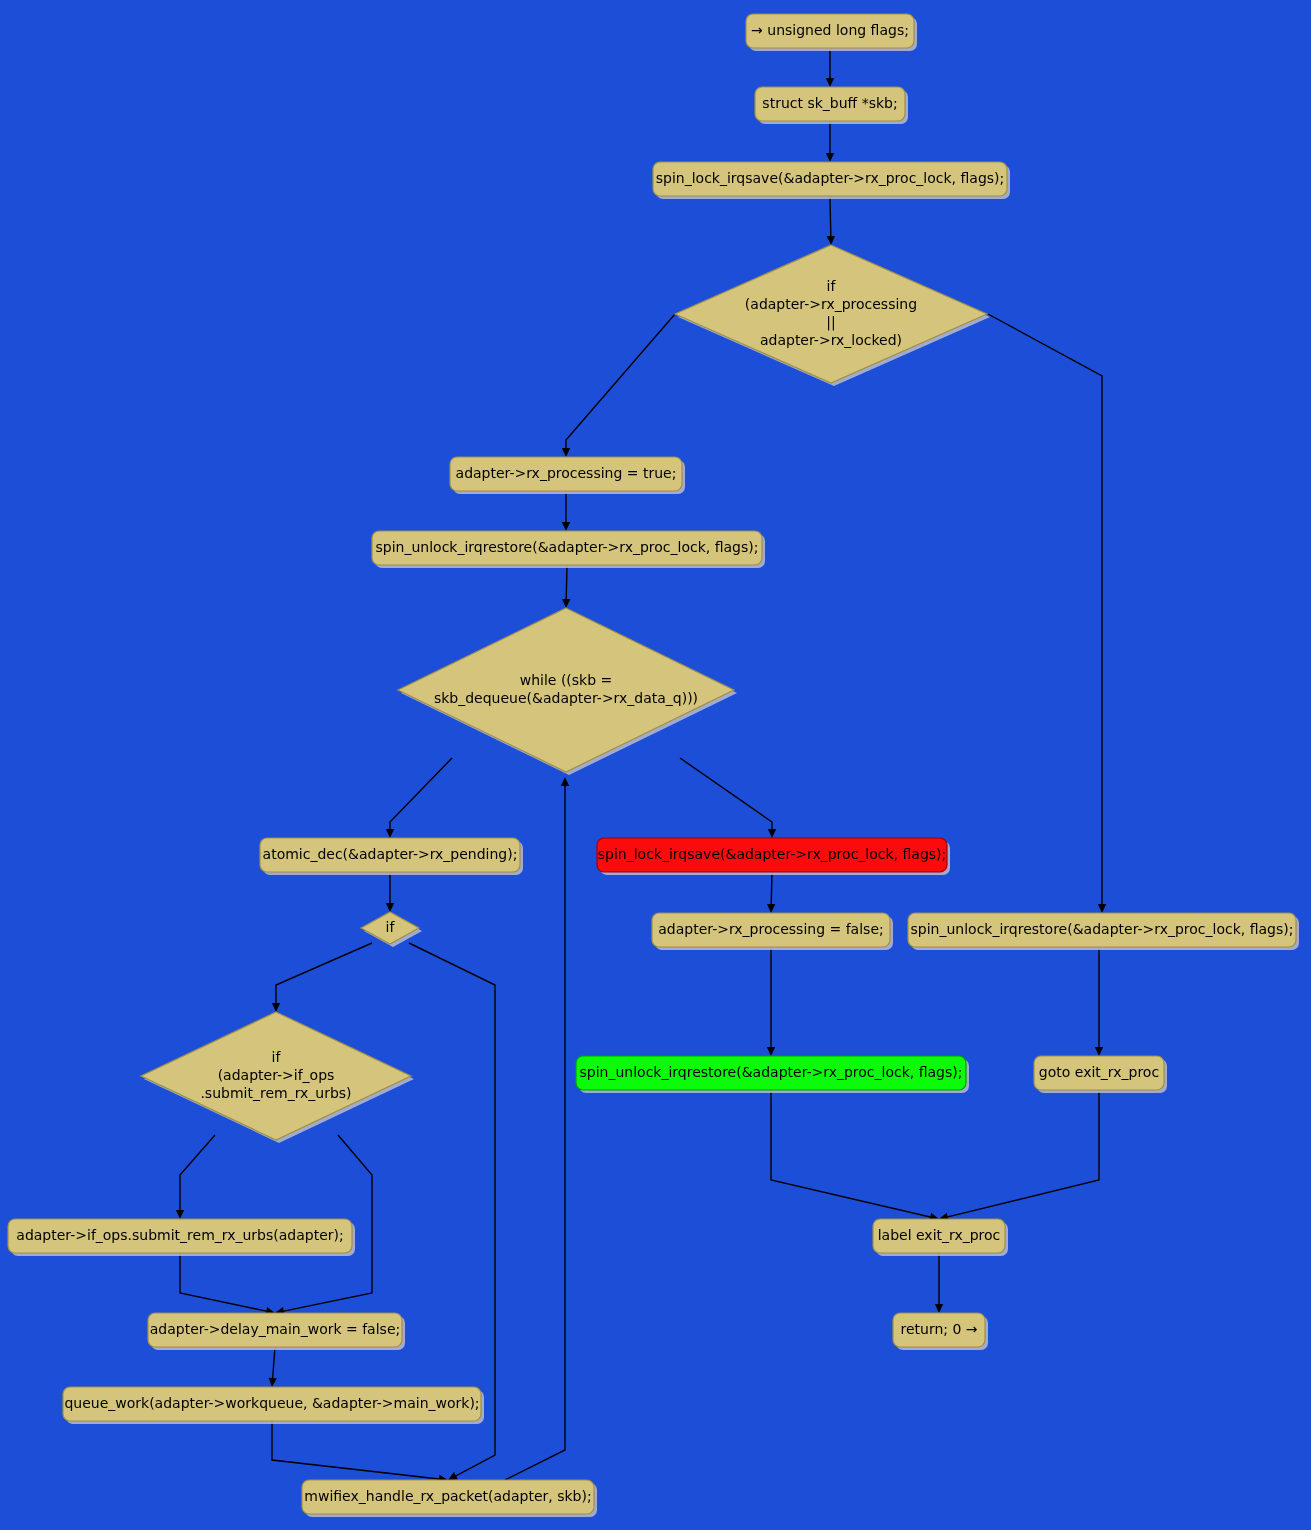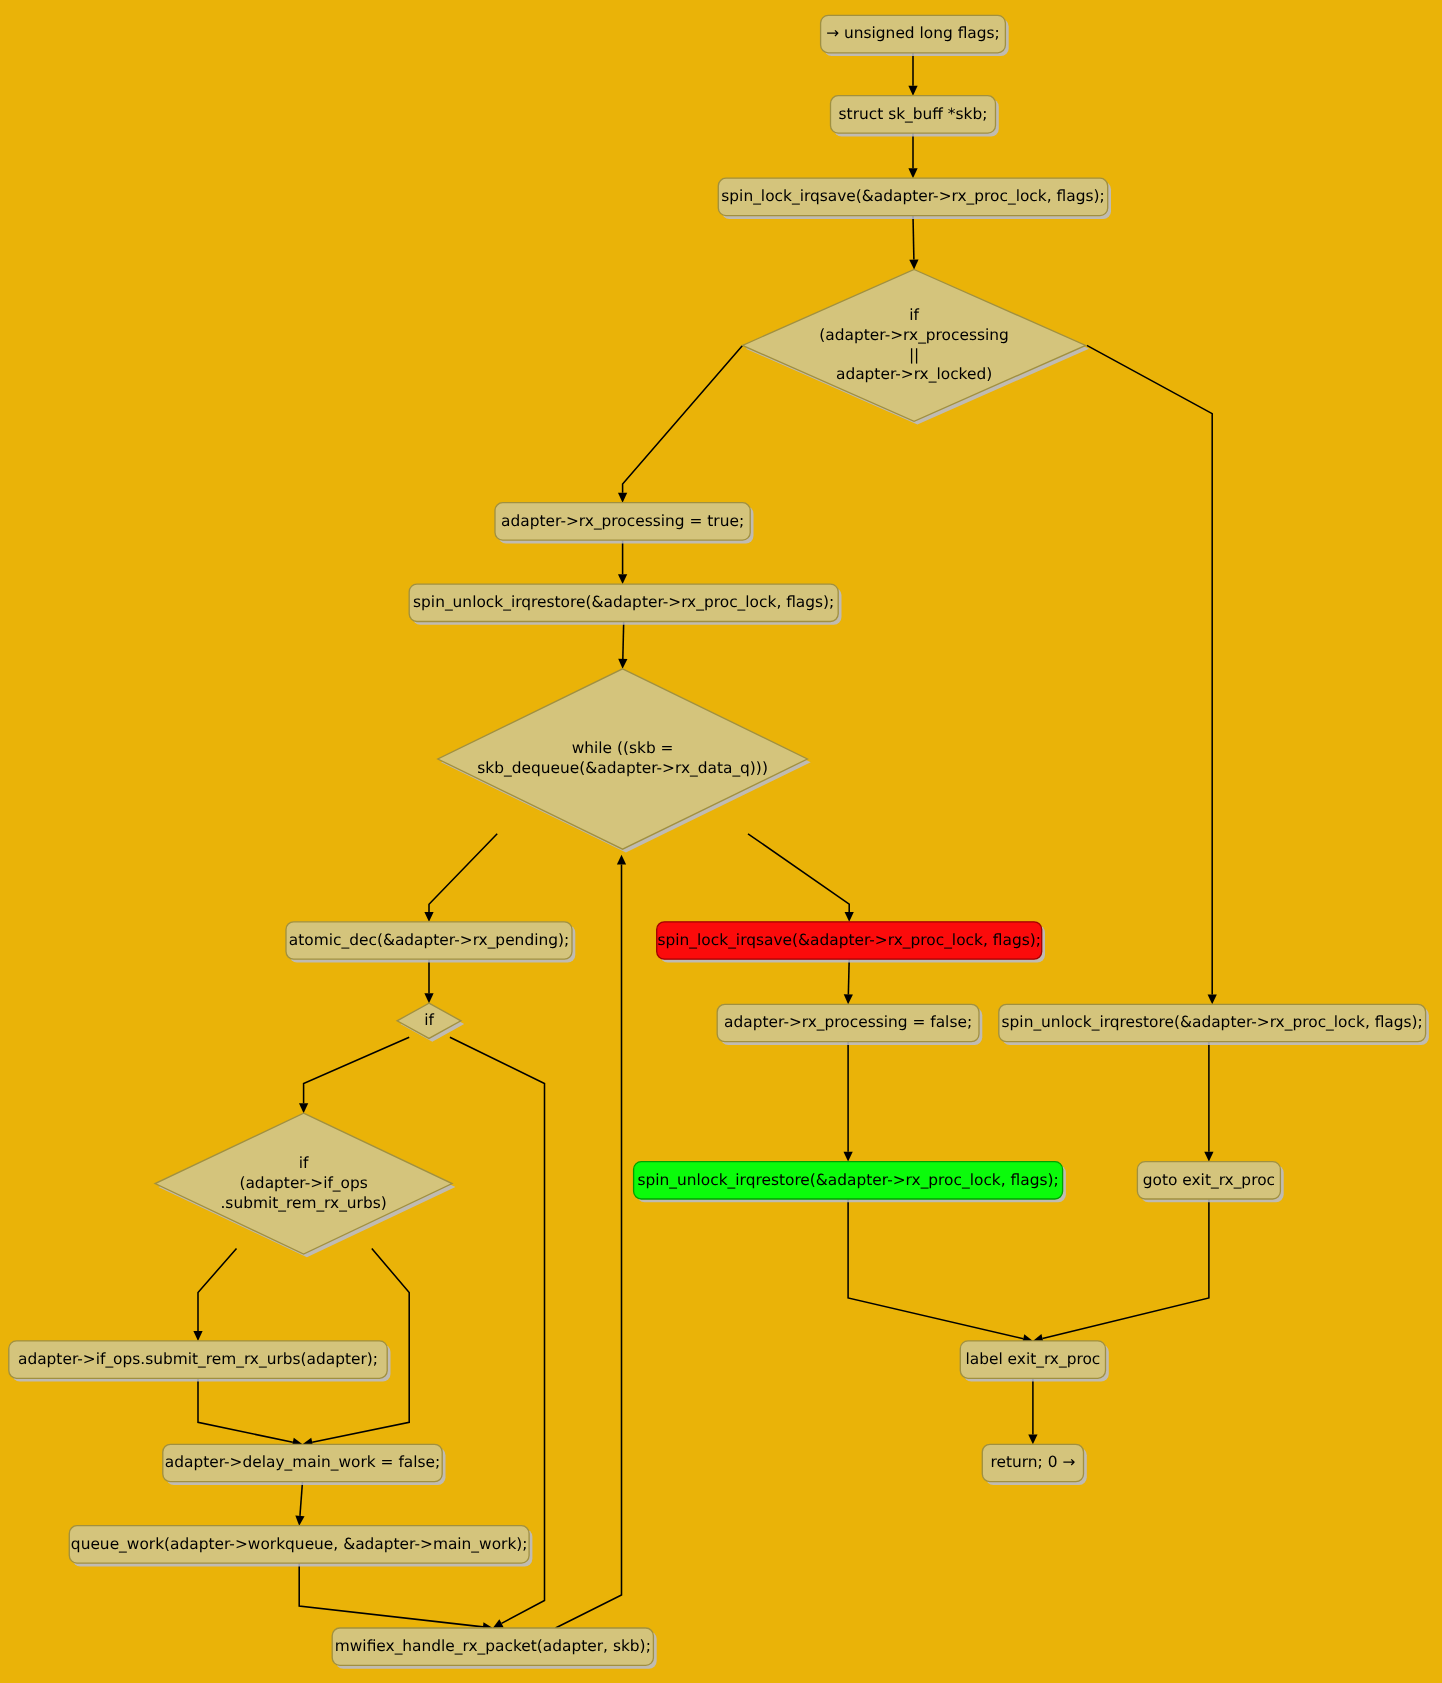--- a/index.html
+++ b/index.html
@@ -4,21 +4,21 @@
 <style>
   html, body {
     margin: 0;
     padding: 0;
     background: #ffffff;
   }
   #canvas-wrap {
     position: relative;
     width: 1311px;
     height: 1530px;
-    background: #eab308;
+    background: #1d4ed8;
     overflow: hidden;
     font-family: "DejaVu Sans", sans-serif;
     text-decoration: underline;
   }
   svg#flow {
     display: block;
     width: 1311px;
     height: 1530px;
   }
   .node-text {

